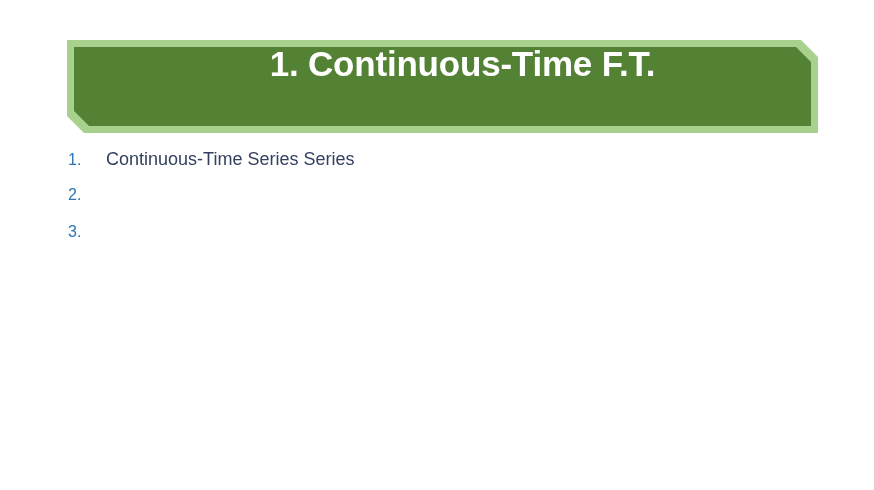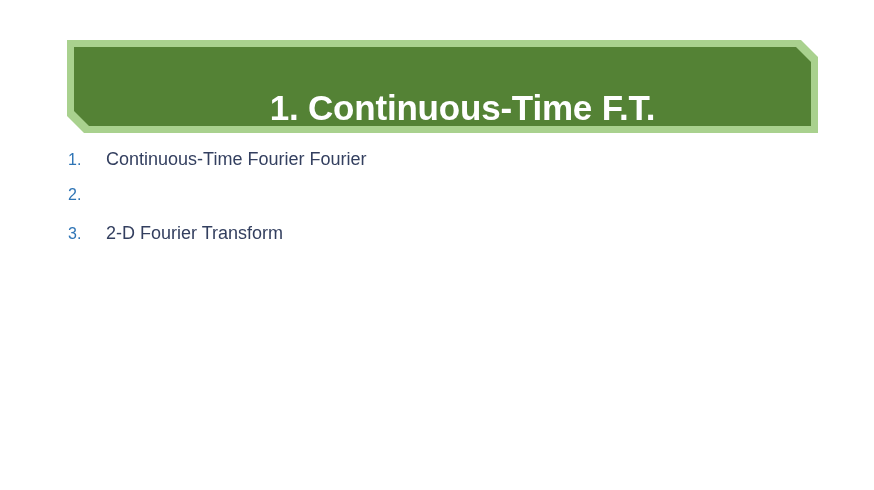--- a/index.html
+++ b/index.html
@@ -49,21 +49,21 @@
     position: absolute;
     left: 7px;
     top: 7px;
     width: 737px;
     height: 79px;
     background: var(--banner-fill, #548235);
     -webkit-clip-path: polygon(0 0, calc(100% - 15px) 0, 100% 15px, 100% 100%, 15px 100%, 0 calc(100% - 15px));
     clip-path: polygon(0 0, calc(100% - 15px) 0, 100% 15px, 100% 100%, 15px 100%, 0 calc(100% - 15px));
     box-sizing: border-box;
     display: flex;
-    align-items: flex-end;
+    align-items: flex-start;
     justify-content: center;
     padding-left: 40px;
   }
 
   .banner-title {
     color: #ffffff;
     font-size: 35px;
     font-weight: bold;
     letter-spacing: -0.2px;
     line-height: 1;
@@ -111,27 +111,26 @@
     <div class="banner-outer"></div>
     <div class="banner-inner">
       <div class="banner-title" style="color: rgb(255, 255, 255);">1. Continuous-Time F.T.</div>
     </div>
   </div>
 
   <div class="agenda-list">
 
     <div class="agenda-item">
       <span class="agenda-num">1.</span>
-      <span class="agenda-text">Continuous-Time Fourier Fourier</span>
+      <span class="agenda-text">Continuous-Time Series Series</span>
     </div>
 
     <div class="agenda-item">
       <span class="agenda-num">2.</span>
     </div>
 
     <div class="agenda-item">
       <span class="agenda-num">3.</span>
-      <span class="agenda-text">2-D Fourier Transform</span>
     </div>
 
   </div>
 
 </div>
 
 </body></html>

